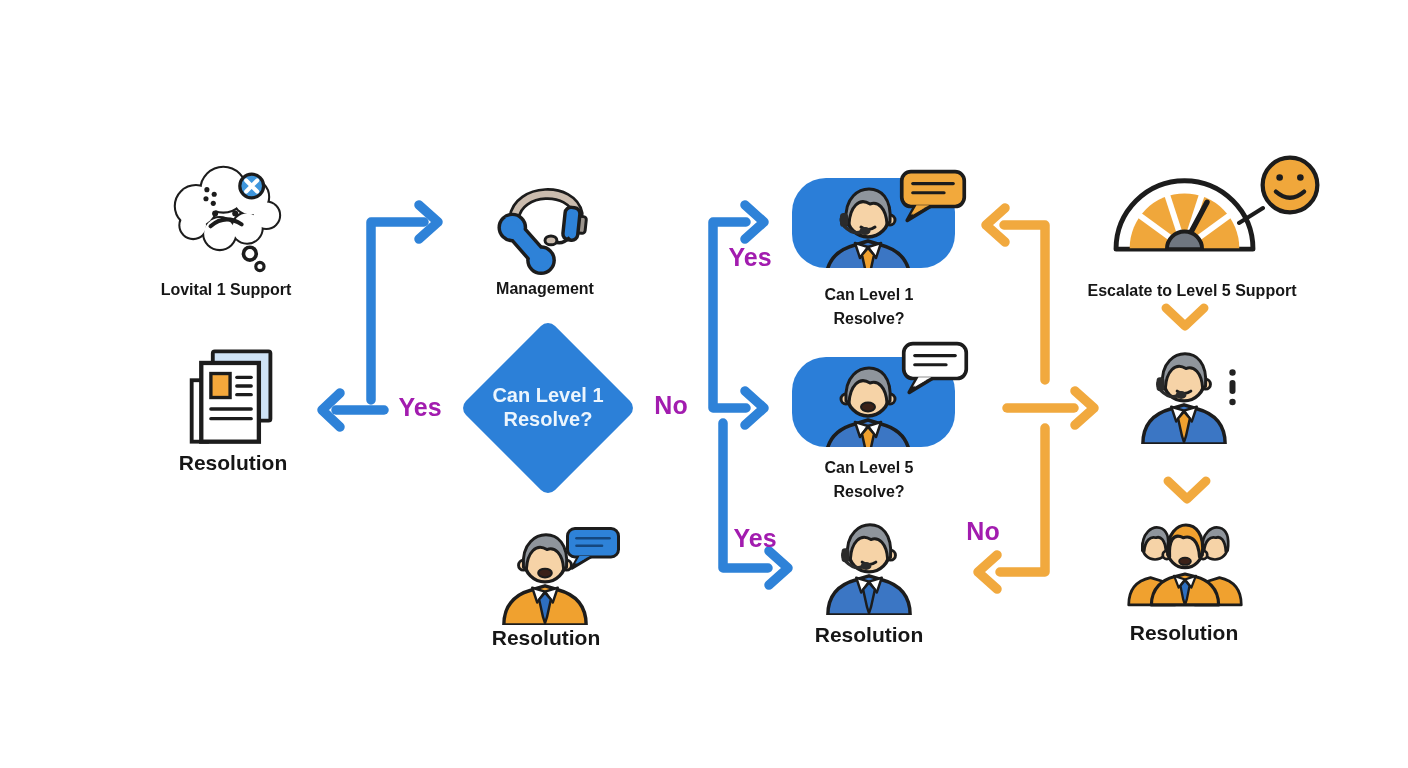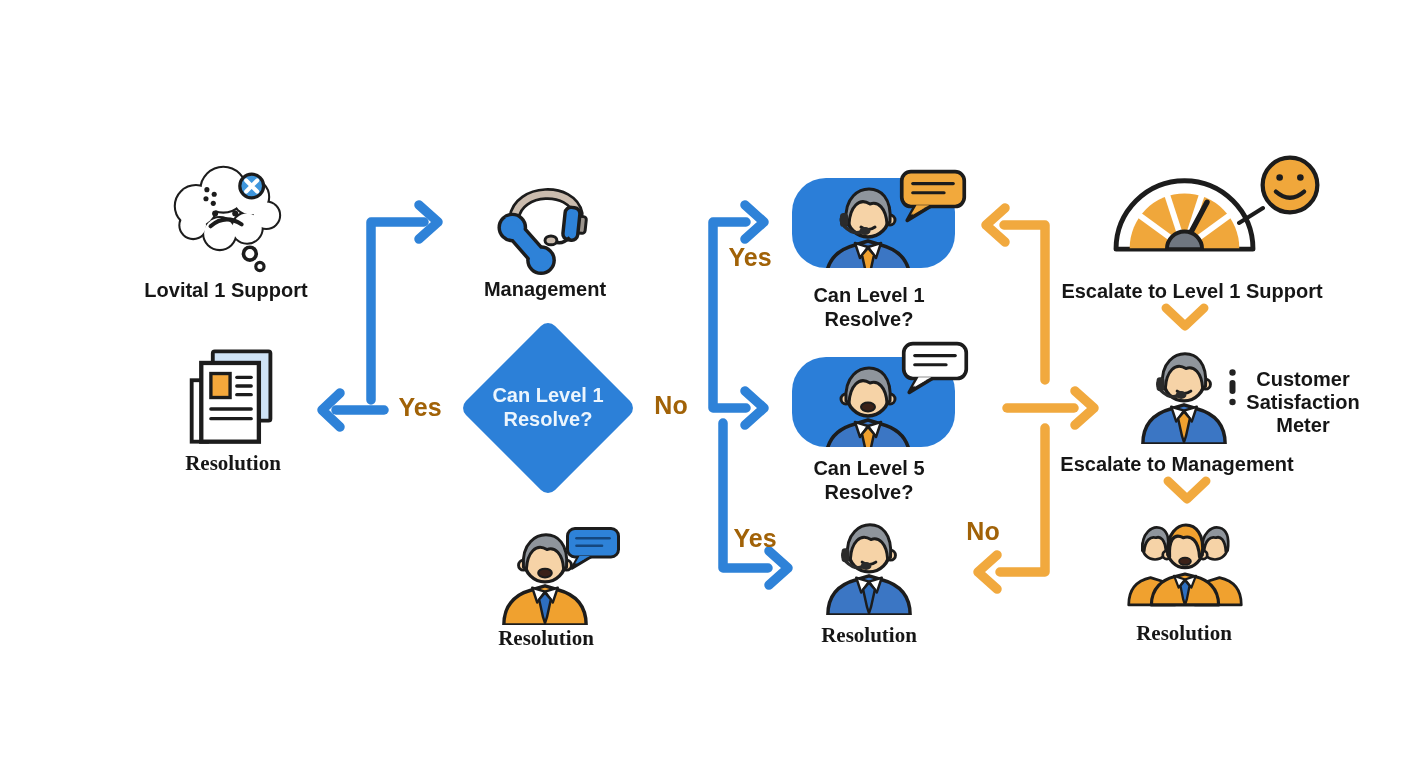--- a/index.html
+++ b/index.html
@@ -1,26 +1,26 @@
 <!DOCTYPE html>
 <html><head>
 <meta charset="utf-8">
 <style>
   html,body{margin:0;padding:0;background:#fff;}
   #canvas{position:relative;width:1408px;height:768px;background:#ffffff;overflow:hidden;
           font-family:"Liberation Sans","DejaVu Sans",sans-serif;color:#161616;}
   .layer{position:absolute;left:0;top:0;}
   .icon{position:absolute;z-index:2;}
   .bubble{position:absolute;z-index:3;}
-  .lbl{position:absolute;transform:translate(-50%,-50%);font-size:20px;font-weight:600;
+  .lbl{position:absolute;transform:translate(-50%,-50%);font-size:16px;font-weight:600;
        color:#161616;white-space:nowrap;z-index:4;}
-  .lbl.big{font-size:21px;font-family:Liberation Serif, serif;}
+  .lbl.big{font-size:21px;}
   .lbl.multi{white-space:normal;text-align:center;line-height:24px;}
   .yn{position:absolute;transform:translate(-50%,-50%);font-size:25px;font-weight:700;
-      color:#a16207;white-space:nowrap;z-index:4;}
+      color:#a21caf;white-space:nowrap;z-index:4;}
   .diamond{position:absolute;left:485px;top:345px;width:126px;height:126px;background:#2C80D8;
            transform:rotate(45deg);border-radius:10px;z-index:2;}
   .diamond-text{position:absolute;left:548px;top:407px;transform:translate(-50%,-50%);
                 color:#ECF5FD;font-size:20px;font-weight:600;text-align:center;line-height:24px;z-index:3;}
   .card{position:absolute;width:163px;height:90px;background:#2B7ED8;border-radius:34px;
         overflow:hidden;z-index:2;}
   .card svg{position:absolute;}
   .blue-arrow{stroke:#2E82D8;}
   .orange-arrow{stroke:#F1A93E;}
   .arrow{fill:none;stroke-width:9.5;stroke-linecap:round;stroke-linejoin:round;}
@@ -211,21 +211,21 @@
   </svg>
   <svg class="icon" style="left:1237px;top:204px;" width="28" height="22" viewBox="0 0 28 22">
     <line x1="2" y1="19" x2="26" y2="4" stroke="#1c1c1c" stroke-width="4" stroke-linecap="round"></line>
   </svg>
   <svg class="icon" style="left:1257px;top:152px;" width="66" height="66" viewBox="0 0 70 70">
     <circle cx="35" cy="35" r="29" fill="#F0A73B" stroke="#1c1c1c" stroke-width="4.5"></circle>
     <circle cx="24" cy="27" r="3.5" fill="#1c1c1c"></circle>
       <circle cx="46" cy="27" r="3.5" fill="#1c1c1c"></circle>
     <path d="M20,42 Q35,55 50,42" stroke="#1c1c1c" stroke-width="4.5" fill="none" stroke-linecap="round"></path>
   </svg>
-  <div class="lbl" style="left:1192px;top:291px;">Escalate to Level 1 Support</div>
+  <div class="lbl" style="left:1192px;top:291px;">Escalate to Level 5 Support</div>
 
   <svg class="icon" style="left:1160px;top:303px;" width="50" height="32" viewBox="0 0 50 32">
     <polyline points="6,5 25,23 44,5" fill="none" stroke="#F1A93E" stroke-width="9" stroke-linecap="round" stroke-linejoin="round"></polyline>
   </svg>
 
   <svg class="icon" style="left:1130px;top:346px;" width="108" height="98" viewBox="0 0 110 100">
     <path d="M13,100 C13,78 27,68 42,64 L55,60 68,64 C83,68 97,78 97,100 Z" fill="#3B76C4" stroke="#1c1c1c" stroke-width="3.5" stroke-linejoin="round"></path>
     <path d="M42,62 L55,66 L47,77 Z" fill="#fff" stroke="#1c1c1c" stroke-width="2.5" stroke-linejoin="round"></path>
     <path d="M68,62 L55,66 L63,77 Z" fill="#fff" stroke="#1c1c1c" stroke-width="2.5" stroke-linejoin="round"></path>
     <path d="M55,67 L49,74 L53,92 L55,98 L57,92 L61,74 Z" fill="#F0A12F" stroke="#1c1c1c" stroke-width="2.5" stroke-linejoin="round"></path>
@@ -236,26 +236,20 @@
     <path d="M33,41 C31,15 47,8 56,8 C67,8 79,16 77,41 L74,43 C73,27 65,20 57,23 C46,16 37,26 36,43 Z" fill="#8F959C" stroke="#1c1c1c" stroke-width="3" stroke-linejoin="round"></path>
     <rect x="27" y="32" width="8" height="14" rx="3.5" fill="#2b2b2b"></rect>
     <path d="M31,45 Q40,54 48,51" fill="none" stroke="#2b2b2b" stroke-width="3.5"></path>
     <ellipse cx="52" cy="50" rx="5.5" ry="4" fill="#2b2b2b"></ellipse>
   </svg>
   <svg class="icon" style="left:1226px;top:368px;" width="13" height="40" viewBox="0 0 13 40">
     <circle cx="6.5" cy="4.5" r="3.2" fill="#222"></circle>
     <rect x="3.5" y="12" width="6" height="14" rx="3" fill="#222"></rect>
     <circle cx="6.5" cy="34" r="3.2" fill="#222"></circle>
   </svg>
-  <div class="lbl multi" style="left:1303px;top:402px;line-height:23px;">
-    <div>Customer</div>
-    <div>Satisfaction</div>
-    <div>Meter</div>
-  </div>
-  <div class="lbl" style="left:1177px;top:464px;">Escalate to Management</div>
 
   <svg class="icon" style="left:1162px;top:476px;" width="50" height="32" viewBox="0 0 50 32">
     <polyline points="6,5 25,23 44,5" fill="none" stroke="#F1A93E" stroke-width="9" stroke-linecap="round" stroke-linejoin="round"></polyline>
   </svg>
 
   <svg class="icon" style="left:1126px;top:512px;" width="118" height="95" viewBox="0 0 130 100">
     <circle cx="32" cy="36" r="14" fill="#F6D3A7" stroke="#1c1c1c" stroke-width="3"></circle>
     <path d="M18,40 C17,20 29,13 37,15 C45,17 48,26 46,40 L44,41 C43,28 38,24 33,26 C27,24 21,29 20,41 Z" fill="#8F959C" stroke="#1c1c1c" stroke-width="3" stroke-linejoin="round"></path>
     <path d="M3,100 C3,82 13,73 27,70 L40,74 C50,77 54,85 54,100 Z" fill="#F0A12F" stroke="#1c1c1c" stroke-width="3" stroke-linejoin="round"></path>
     <circle cx="98" cy="36" r="14" fill="#F6D3A7" stroke="#1c1c1c" stroke-width="3"></circle>

